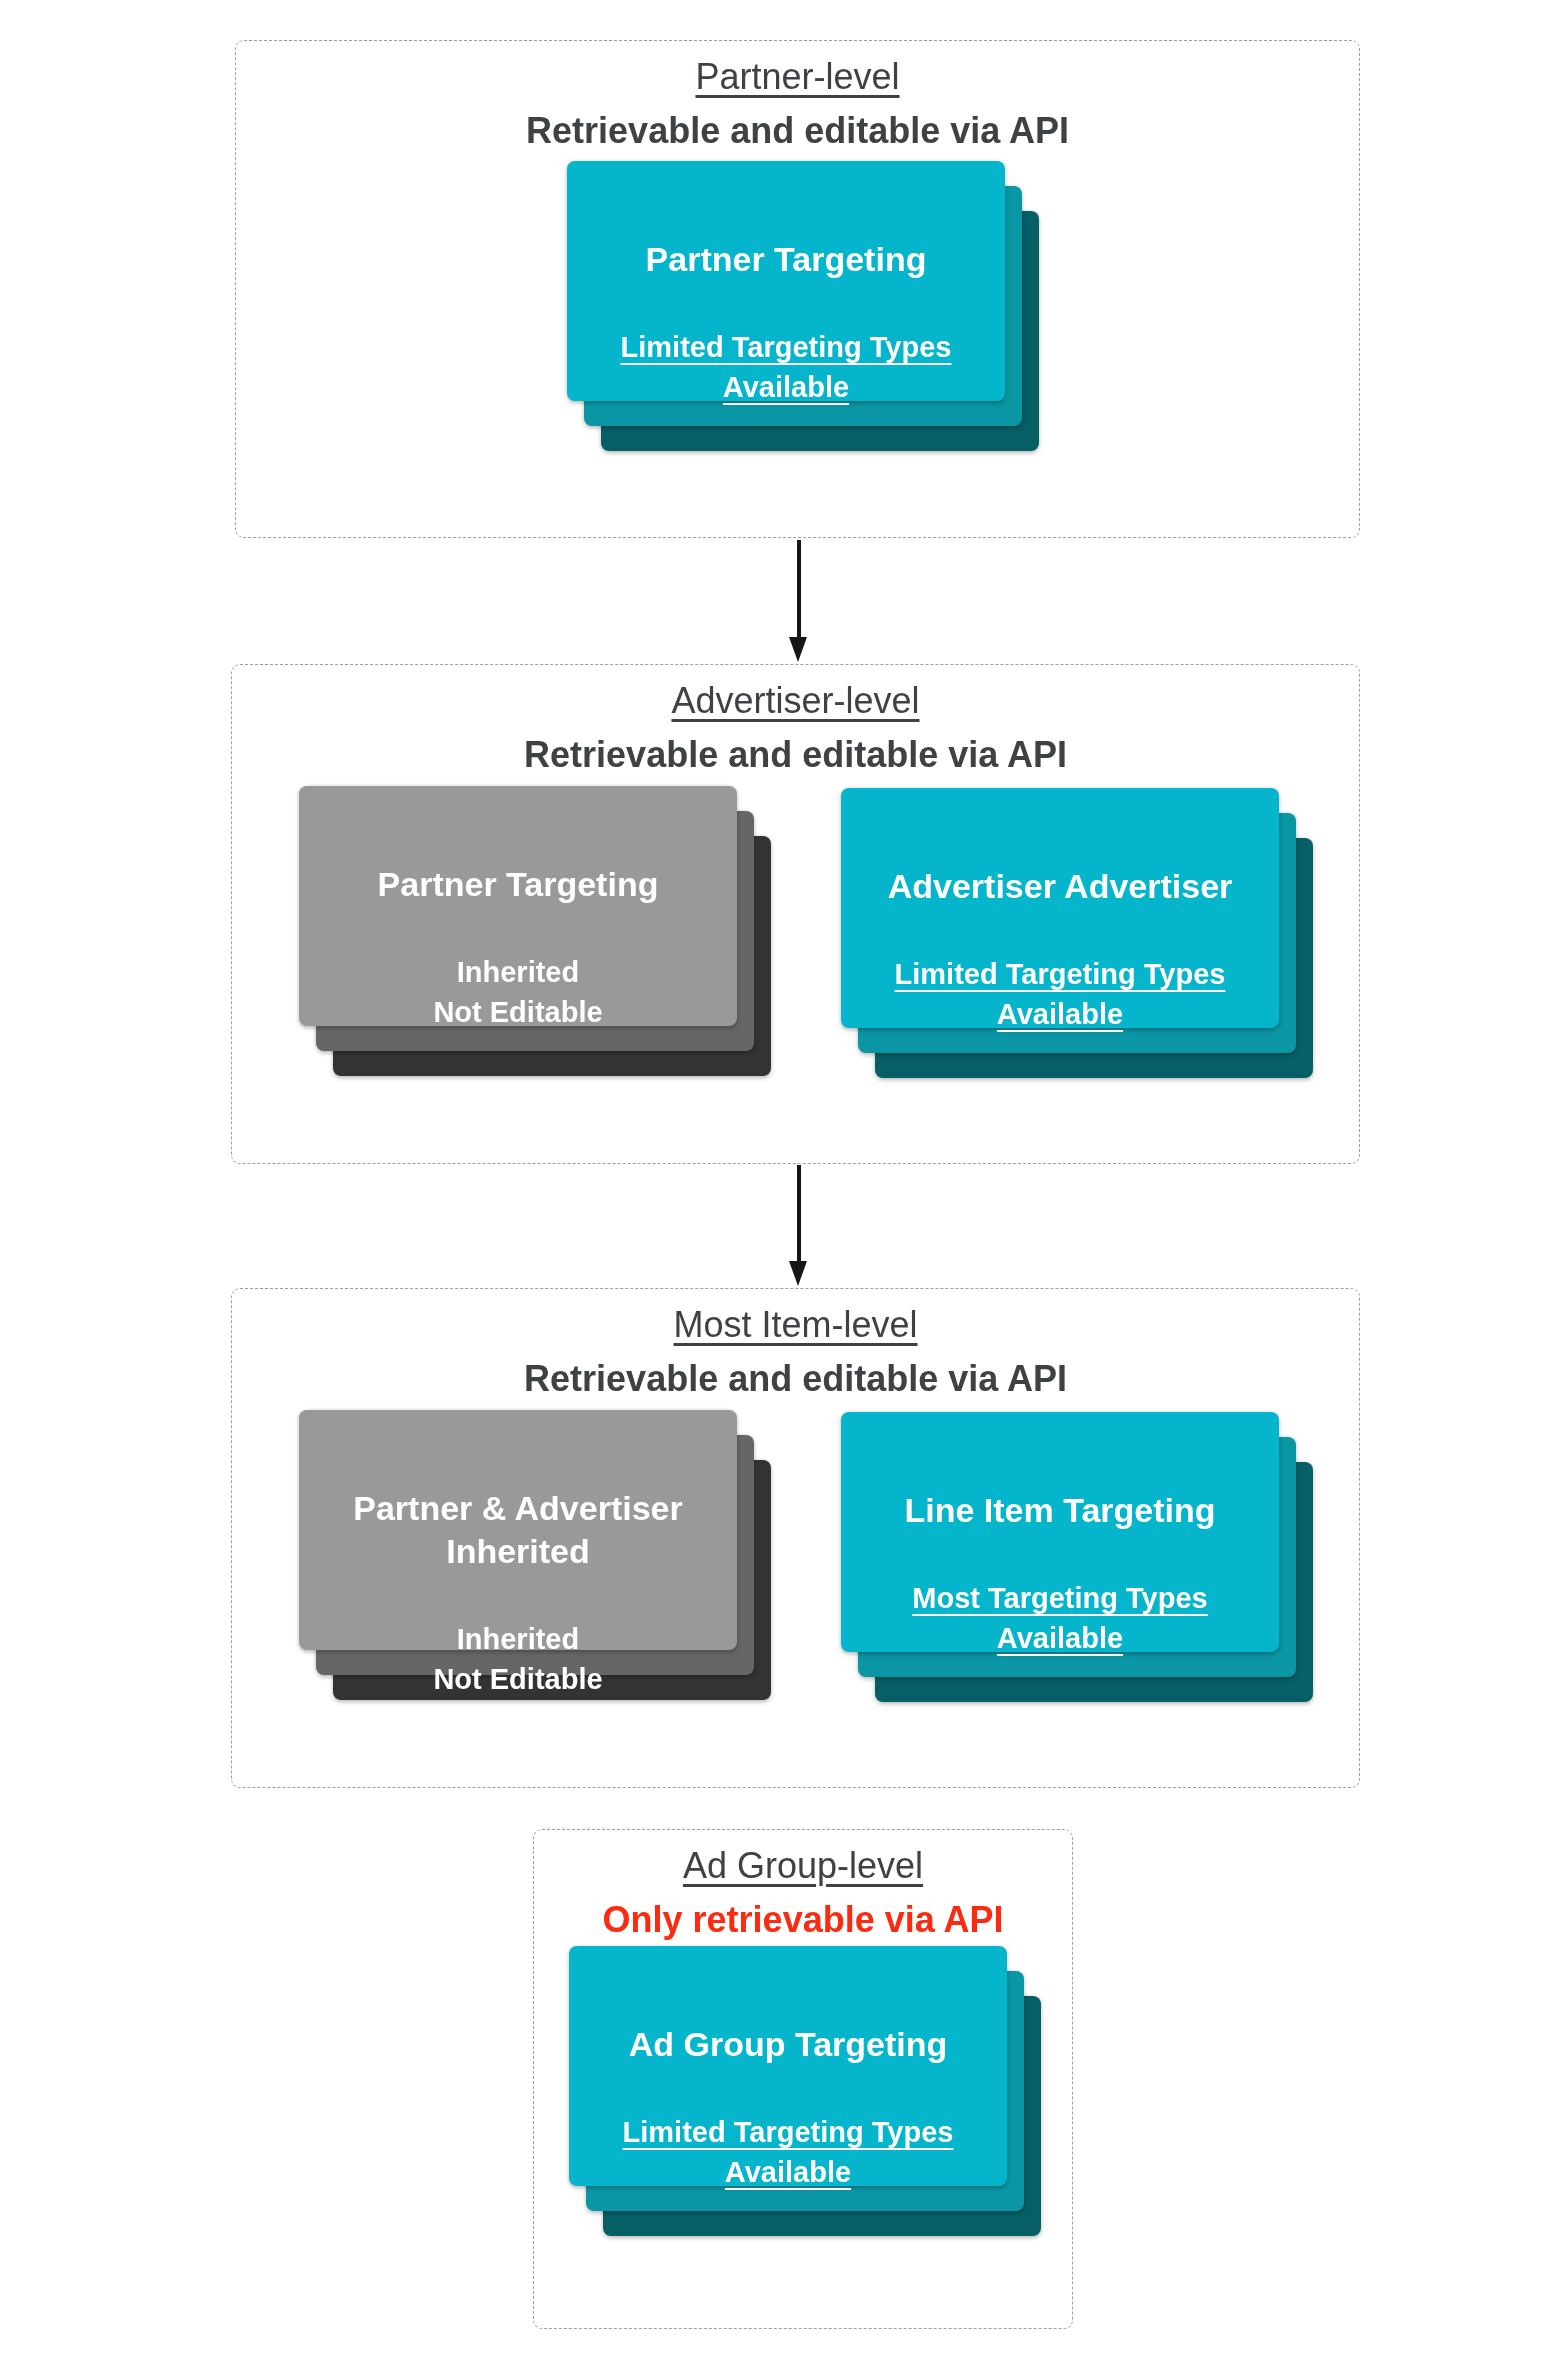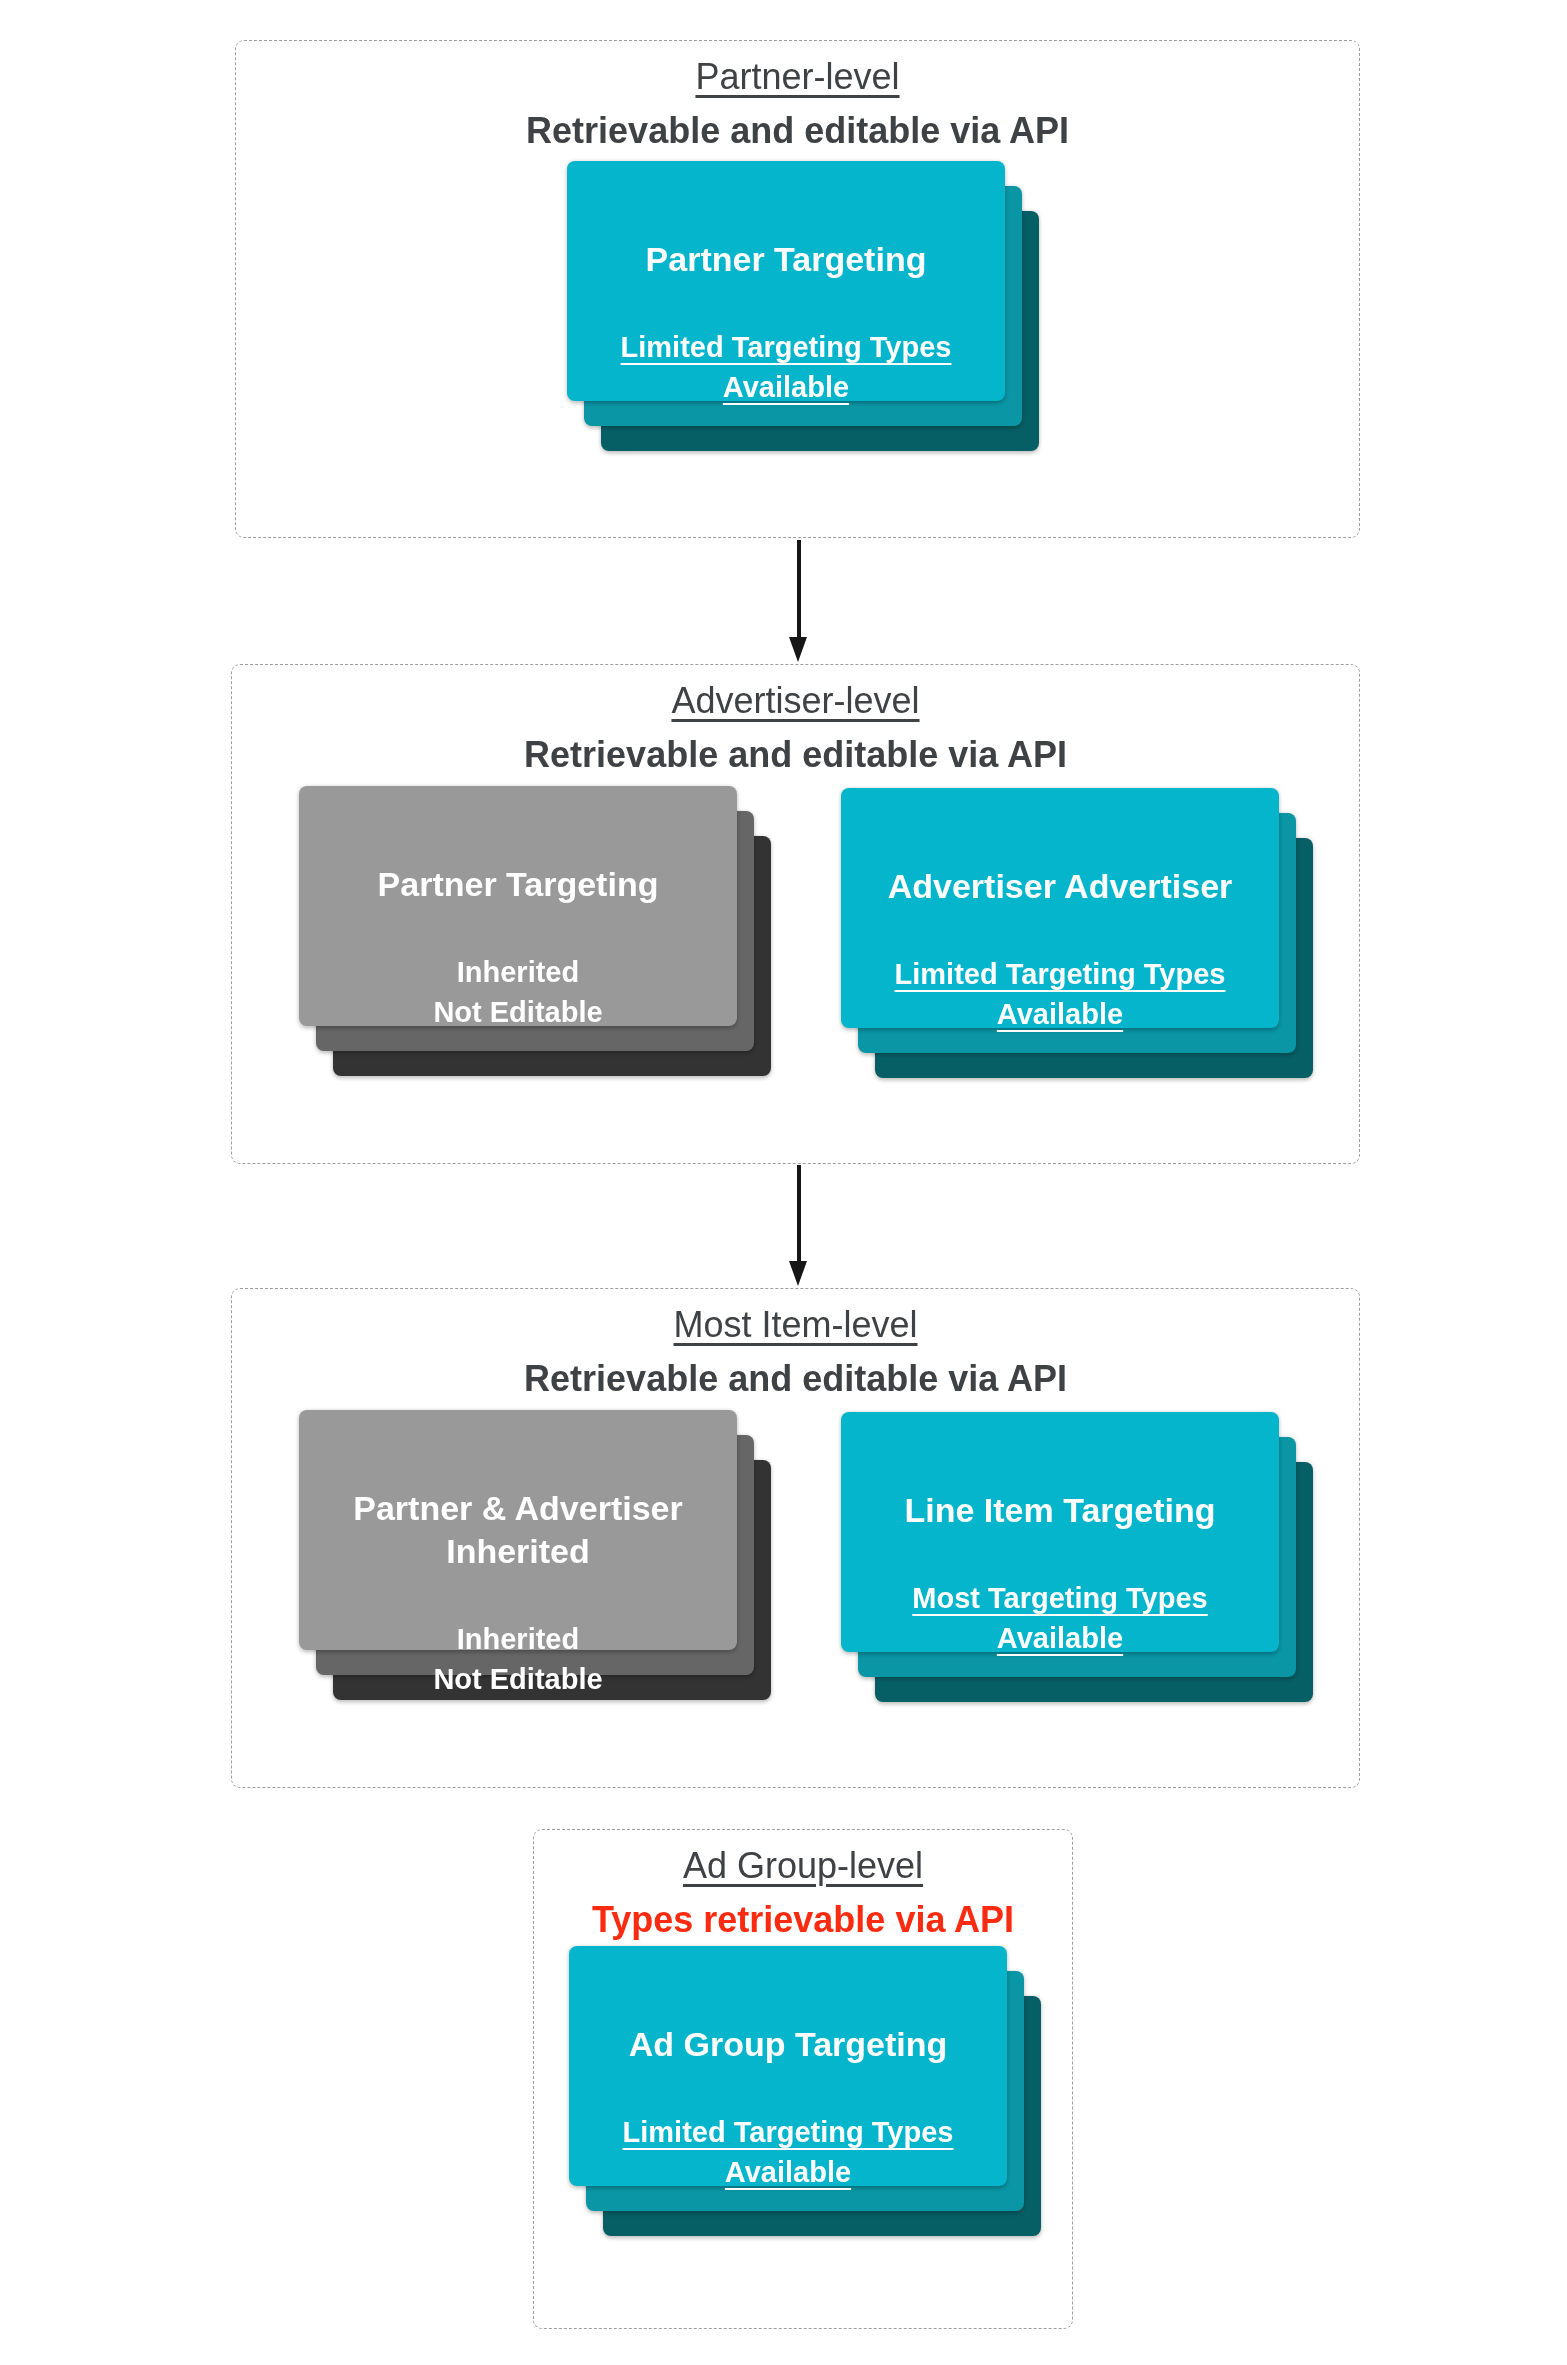--- a/index.html
+++ b/index.html
@@ -186,21 +186,21 @@
           <span class="line" data-bind="sections.2.cards.1.sub_line1">Most Targeting Types</span>
           <span class="line" data-bind="sections.2.cards.1.sub_line2">Available</span>
         </div>
       </div>
     </div>
   </div>
 
   <div class="section section-4">
     <div class="sec-header">
       <span class="sec-title" data-bind="sections.3.title">Ad Group-level</span>
-      <span class="sec-subtitle red" data-bind="sections.3.subtitle">Types retrievable via API</span>
+      <span class="sec-subtitle red" data-bind="sections.3.subtitle">Only retrievable via API</span>
     </div>
     <div class="stack teal" style="left:35px;top:116px;">
       <div class="card back"></div>
       <div class="card mid"></div>
       <div class="card front">
         <div class="card-title">
           <span class="line" data-bind="sections.3.cards.0.title_line1">Ad Group Targeting</span>
 
         </div>
         <div class="card-sub underline">

